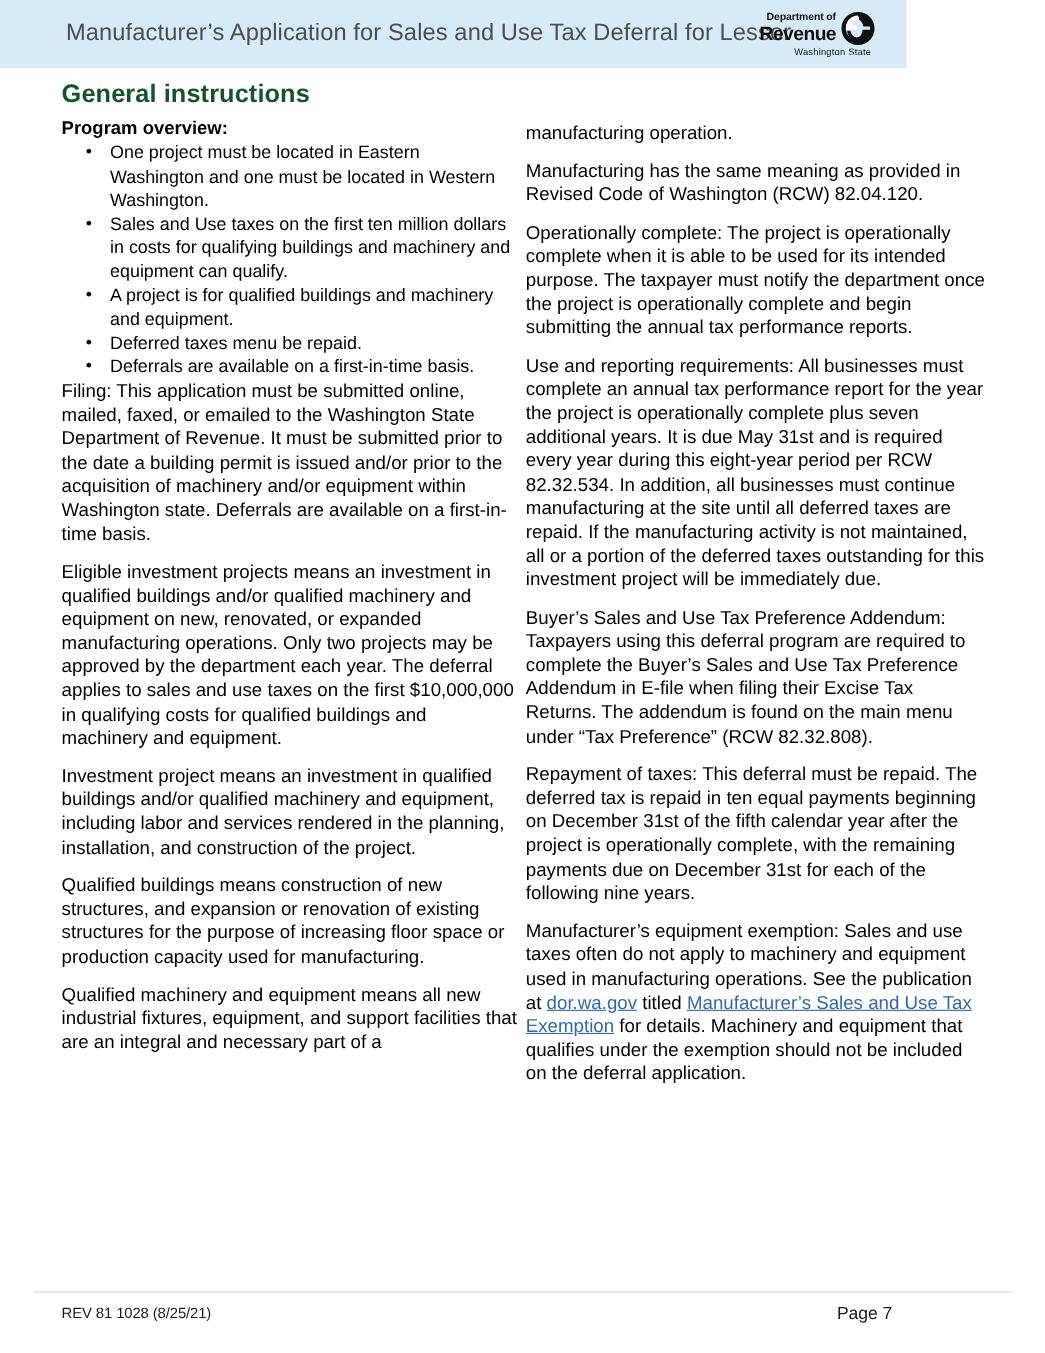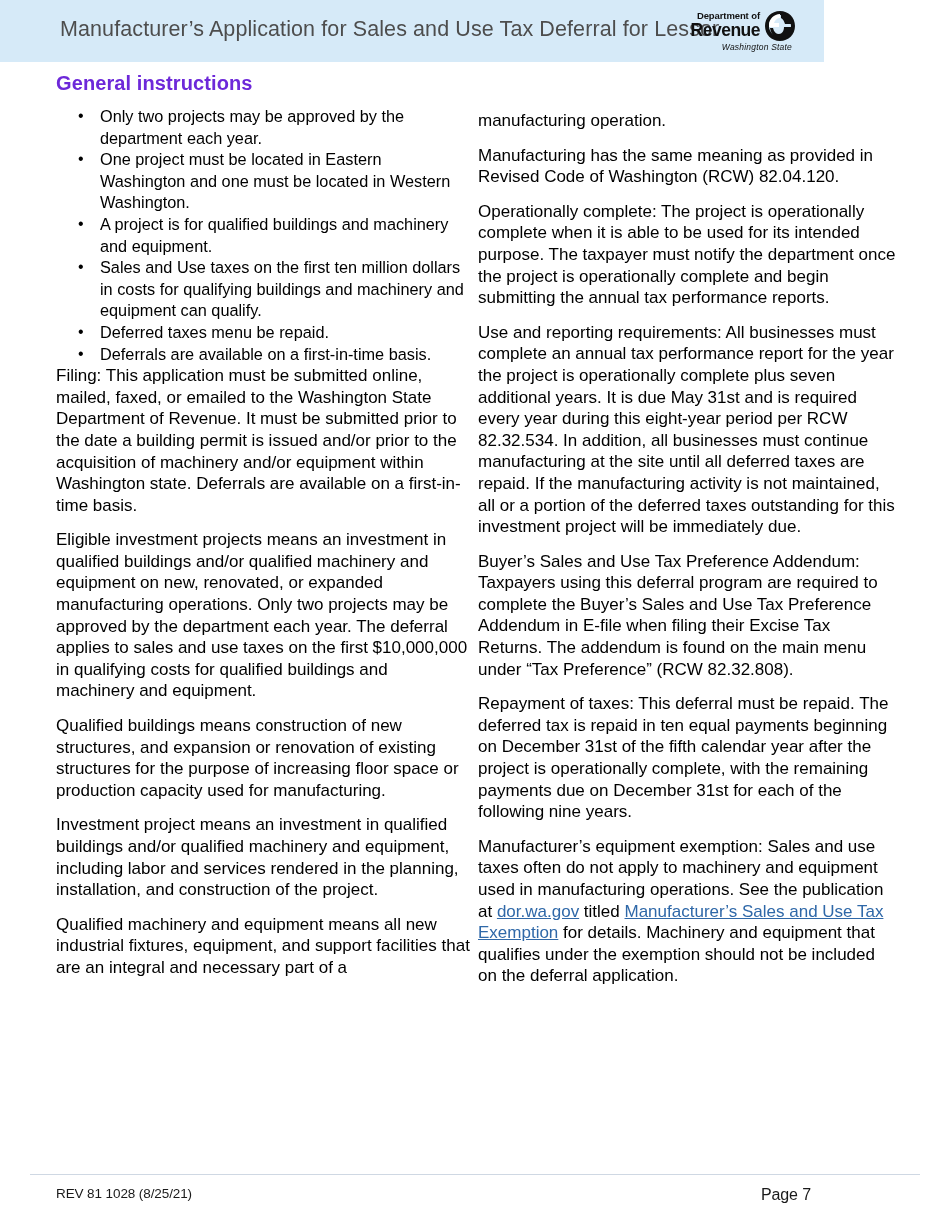--- a/index.html
+++ b/index.html
@@ -67,21 +67,20 @@
     font-weight: 700;
     letter-spacing: -0.5px;
     display: block;
     line-height: 18px;
   }
   .logo-state {
     position: absolute;
     right: 4px;
     top: 33px;
     font-size: 8.5px;
-    font-style: italic;
     color: #111;
     letter-spacing: 0.2px;
     white-space: nowrap;
   }
   .logo-mark {
     position: absolute;
     right: 0;
     top: 0;
     width: 32px;
     height: 32px;
@@ -97,23 +96,23 @@
   .content {
     position: relative;
     padding: 0;
   }
 
   h1.section-heading {
     position: absolute;
     left: 56px;
     top: 10px;
     margin: 0;
-    font-size: 20px;
+    font-size: 23px;
     font-weight: 700;
-    color: #6d28d9;
+    color: #14532d;
     letter-spacing: 0.1px;
   }
 
   .columns {
     position: absolute;
     top: 44px;
     left: 0;
     width: 950px;
   }
   .col {
@@ -229,44 +228,44 @@
 
 <div class="page">
   <div class="content">
 
     <h1 class="section-heading">General instructions</h1>
 
     <div class="columns">
 
       <div class="col col-left">
 
+        <div class="subheading">Program overview:</div>
 
         <ul class="bullets">
-          <li>Only two projects may be approved by the department each year.</li>
           <li>One project must be located in Eastern Washington and one must be located in Western Washington.</li>
+          <li>Sales and Use taxes on the first ten million dollars in costs for qualifying buildings and machinery and equipment can qualify.</li>
           <li>A project is for qualified buildings and machinery and equipment.</li>
-          <li>Sales and Use taxes on the first ten million dollars in costs for qualifying buildings and machinery and equipment can qualify.</li>
           <li>Deferred taxes menu be repaid.</li>
           <li>Deferrals are available on a first-in-time basis.</li>
         </ul>
 
         <p class="para first-after-list" style="margin-top:0;">
           <span class="b">Filing:</span><span> This application must be submitted online, mailed, faxed, or emailed to the Washington State Department of Revenue. It must be submitted prior to the date a building permit is issued and/or prior to the acquisition of machinery and/or equipment within Washington state. Deferrals are available on a first-in-time basis.</span>
         </p>
 
         <p class="para">
           <span class="b">Eligible investment projects</span><span> means an investment in qualified buildings and/or qualified machinery and equipment on new, renovated, or expanded manufacturing operations. Only two projects may be approved by the department each year. The deferral applies to sales and use taxes on the first $10,000,000 in qualifying costs for qualified buildings and machinery and equipment.</span>
         </p>
 
         <p class="para">
+          <span class="b">Investment project</span><span> means an investment in qualified buildings and/or qualified machinery and equipment, including labor and services rendered in the planning, installation, and construction of the project.</span>
+        </p>
+
+        <p class="para">
           <span class="b">Qualified buildings</span><span> means construction of new structures, and expansion or renovation of existing structures for the purpose of increasing floor space or production capacity used for manufacturing.</span>
-        </p>
-
-        <p class="para">
-          <span class="b">Investment project</span><span> means an investment in qualified buildings and/or qualified machinery and equipment, including labor and services rendered in the planning, installation, and construction of the project.</span>
         </p>
 
         <p class="para">
           <span class="b">Qualified machinery and equipment</span><span> means all new industrial fixtures, equipment, and support facilities that are an integral and necessary part of a</span>
         </p>
 
       </div>
 
       <div class="col col-right">
 

